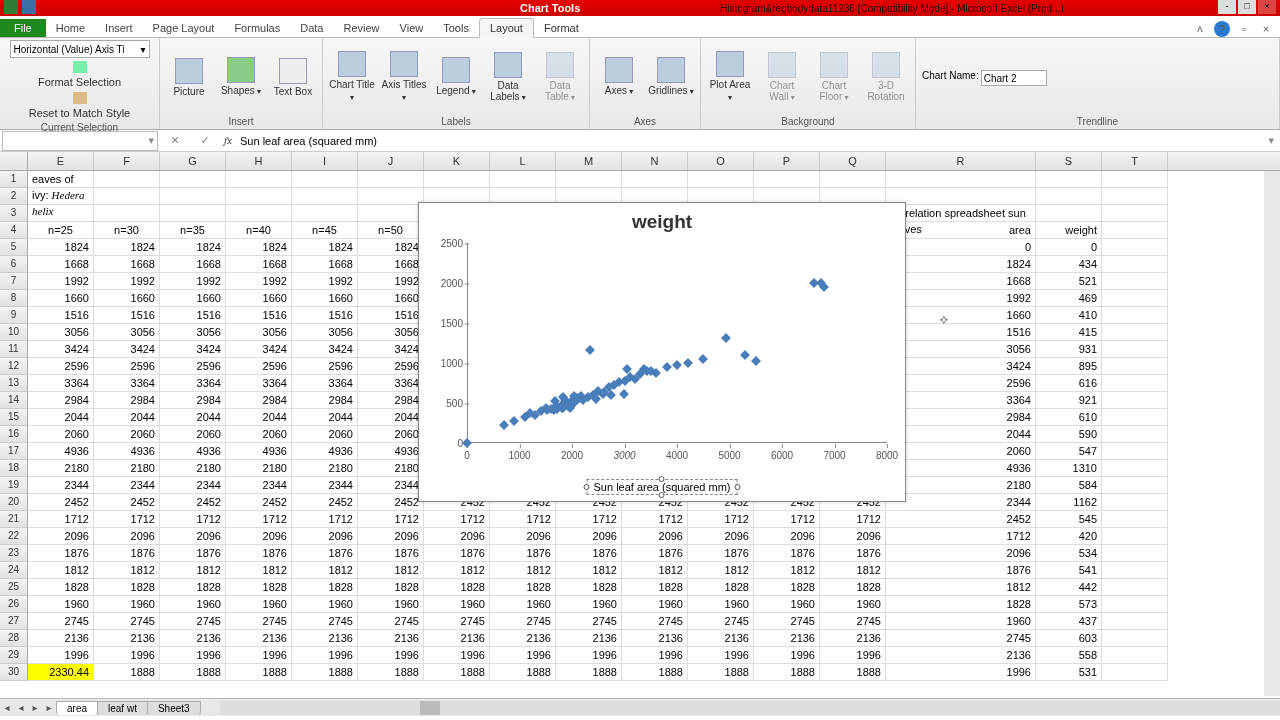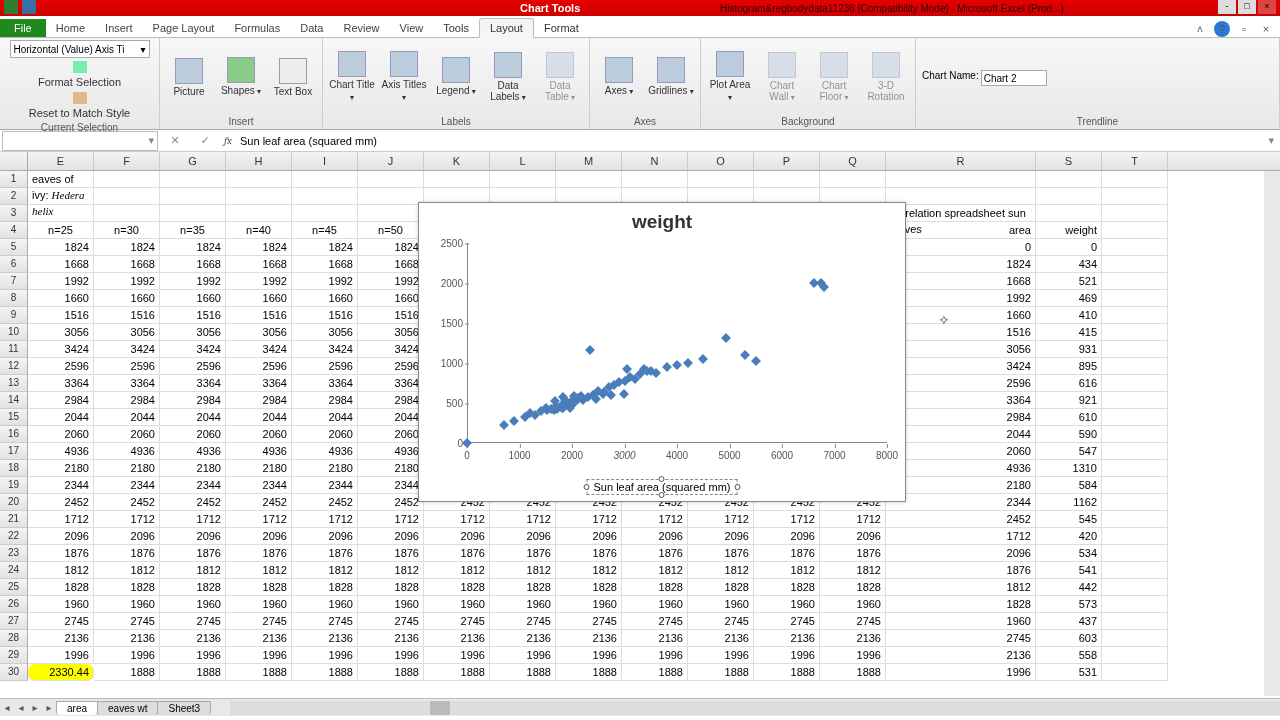--- a/index.html
+++ b/index.html
@@ -52,21 +52,21 @@
   .corner { width:28px; border-right:1px solid #aaa; background:linear-gradient(#f4f4f4,#e2e2e2);}
   .colh { width:66px; text-align:center; border-right:1px solid #ccc; font-size:11px; line-height:18px; color:#333;}
   .colh.wide { width:150px; }
   .rows { position:relative; }
   .row { display:flex; height:17px; }
   .rowh { width:28px; text-align:center; background:linear-gradient(#f4f4f4,#e2e2e2); border-right:1px solid #aaa; border-bottom:1px solid #ccc; font-size:10px; line-height:16px; color:#333;}
   .cell { width:66px; border-right:1px solid #ddd; border-bottom:1px solid #ddd; text-align:right; padding:0 4px; font-size:11px; line-height:16px; }
   .cell.wide { width:150px; }
   .cell.left { text-align:left; }
   .cell.center { text-align:center; }
-  .cell.hl { background:#ffff00;border-radius:7px; }
+  .cell.hl { background:#ffff00; }
 
   
   .chart { position:absolute; left:418px; top:50px; width:488px; height:300px; background:#fff; border:1px solid #888; box-shadow:0 0 4px rgba(0,0,0,0.2);}
   .chart-title { text-align:center; font-size:19px; font-weight:bold; color:#333; padding-top:8px;}
   .plot { position:absolute; left:48px; top:40px; width:420px; height:200px; }
   .axis-line { position:absolute; background:#888; }
   .ytick { position:absolute; left:-40px; width:36px; text-align:right; font-size:10px; color:#555; transform:translateY(-50%);}
   .ytick::after { content:""; position:absolute; right:-6px; top:50%; width:4px; height:1px; background:#888;}
   .xtick { position:absolute; bottom:-18px; font-size:10px; color:#555; transform:translateX(-50%);} 
   .xtick::before { content:""; position:absolute; left:50%; top:-6px; width:1px; height:4px; background:#888;}
@@ -914,19 +914,19 @@
   <div class="vscroll"></div>
 </div>
 
 <div class="sheettabs">
   <span class="navbtn">◂</span>
   <span class="navbtn">◂</span>
   <span class="navbtn">▸</span>
   <span class="navbtn">▸</span>
   <div id="sheettabs" style="display:flex">
       <div class="stab">area</div>
-      <div class="stab inactive">eaves wt</div>
+      <div class="stab inactive">leaf wt</div>
       <div class="stab inactive">Sheet3</div>
     </div>
   <div class="hscroll">
       <div class="thumb"></div>
     </div>
 </div>
 
 </body></html>

